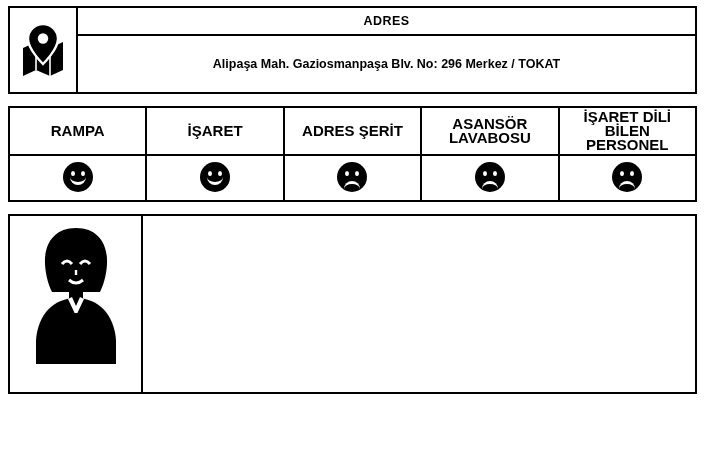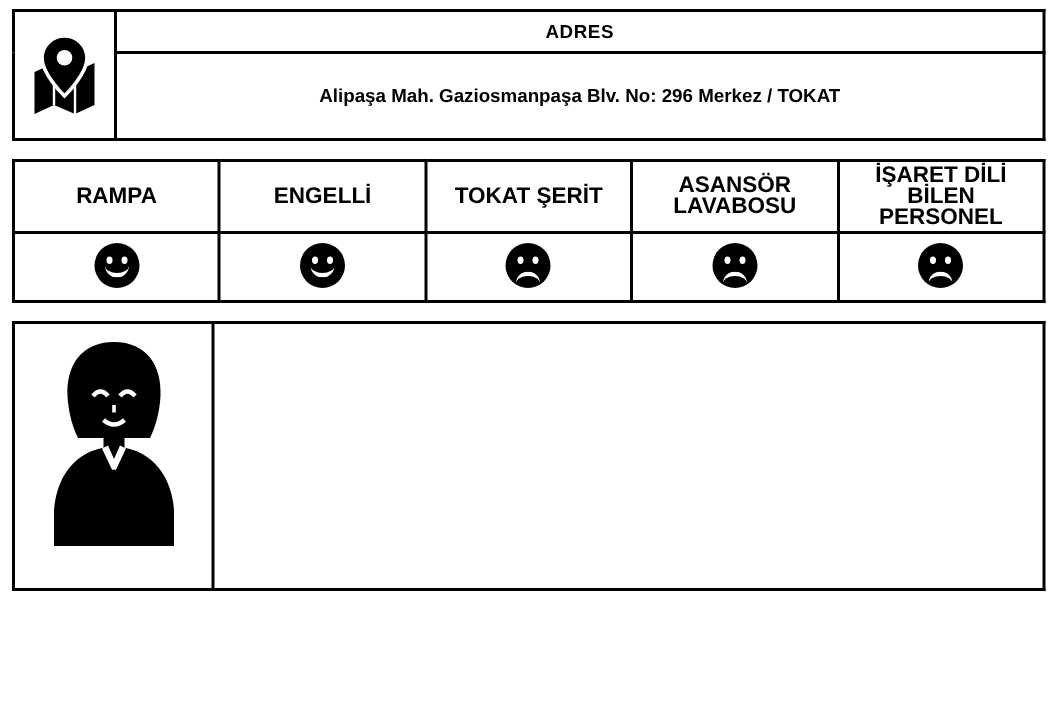--- a/index.html
+++ b/index.html
@@ -206,22 +206,22 @@
       <td class="addr-body">Alipaşa Mah. Gaziosmanpaşa Blv. No: 296 Merkez / TOKAT</td>
     </tr>
   </tbody>
     </table>
 
 
   <table class="tbl feat-tbl">
     <tbody>
         <tr class="feat-head">
       <td>RAMPA</td>
-      <td>ENGELLİ</td>
-      <td>TOKAT ŞERİT</td>
+      <td>İŞARET</td>
+      <td>ADRES ŞERİT</td>
       <td>ASANSÖR LAVABOSU</td>
       <td>İŞARET DİLİ BİLEN PERSONEL</td>
     </tr>
     <tr class="feat-face">
       <td>
         <span class="face happy">
           <span class="eye l"></span><span class="eye r"></span><span class="mouth"></span>
         </span>
       </td>
       <td>

